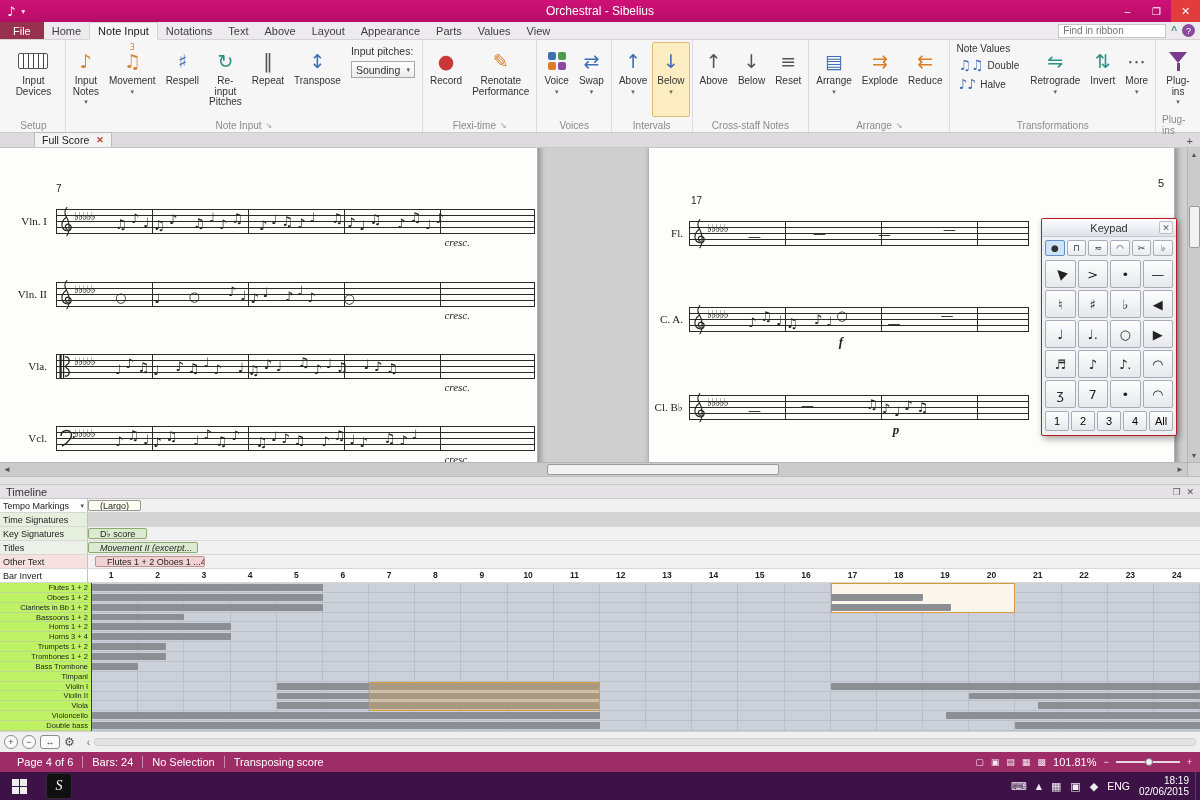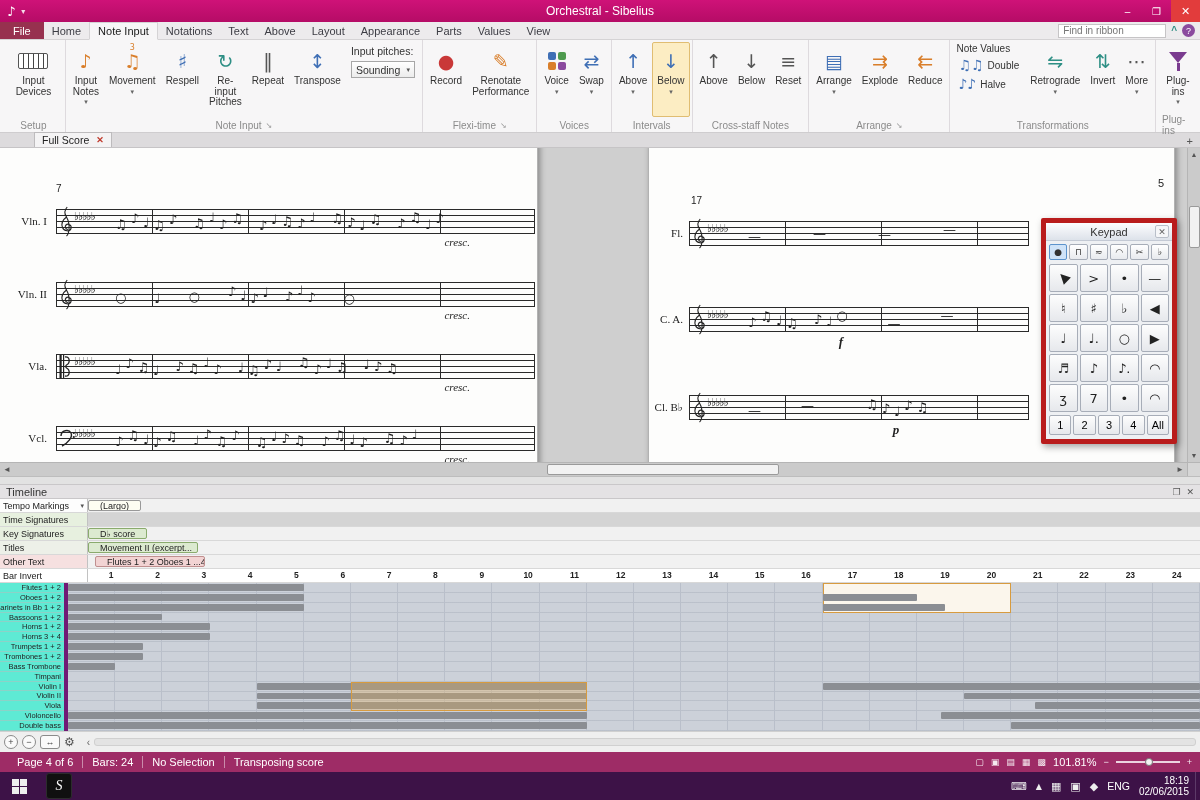--- a/index.html
+++ b/index.html
@@ -91,21 +91,21 @@
 .vscroll{position:absolute;right:0;top:0;bottom:0;width:13px;background:#cbcbcb;border-left:1px solid #b5b5b5;display:flex;flex-direction:column;align-items:center}
 .vscroll .sb-arrow{height:13px;display:flex;align-items:center;justify-content:center;font-size:7px;color:#555;width:100%}
 .vthumb{position:absolute;top:58px;left:1px;width:11px;height:42px;background:#f2f2f2;border:1px solid #9a9a9a;border-radius:2px}
 .hscroll{height:14px;background:#cbcbcb;border-top:1px solid #b5b5b5;display:flex;align-items:center;position:relative}
 .hscroll .sb-arrow{width:14px;text-align:center;font-size:8px;color:#555}
 .htrack{flex:1;position:relative;height:100%}
 .hthumb{position:absolute;left:46%;width:20%;top:1px;bottom:1px;background:#f2f2f2;border:1px solid #9a9a9a;border-radius:2px}
 .hcorner{width:13px;height:100%;background:#d6d6d6;border-left:1px solid #b5b5b5}
 
 
-.keypad{position:absolute;right:23px;top:70px;width:136px;background:#eef0f3;border:5px solid #b91c1c;box-shadow:2px 3px 7px rgba(0,0,0,.35);border-radius:2px}
+.keypad{position:absolute;right:23px;top:70px;width:136px;background:#eef0f3;border:1px solid #b91c1c;box-shadow:2px 3px 7px rgba(0,0,0,.35);border-radius:2px}
 .kp-title{height:18px;background:linear-gradient(#fdfdfe,#dde2ea);display:flex;align-items:center;justify-content:center;font-size:11px;color:#333;position:relative;border-bottom:1px solid #c3c9d4}
 .kp-close{position:absolute;right:3px;top:2px;width:14px;height:13px;display:flex;align-items:center;justify-content:center;font-size:9px;color:#666;border:1px solid #b9bfc9;background:#f5f6f8;border-radius:2px}
 .kp-tabs{display:flex;gap:2px;padding:3px 3px 1px}
 .ktab{flex:1;height:16px;border:1px solid #a7adb8;background:linear-gradient(#fff,#e8eaee);font-size:9px;display:flex;align-items:center;justify-content:center;border-radius:2px;color:#333}
 .ktab:first-child{background:#cfe3f8;border-color:#5c93cc}
 .kp-grid{display:grid;grid-template-columns:repeat(4,1fr);gap:2px;padding:3px}
 .kcell{height:28px;border:1px solid #a7adb8;background:linear-gradient(#fdfdfd,#e6e8ec);border-radius:2px;display:flex;align-items:center;justify-content:center;font-size:13px;color:#222}
 .kcell:nth-child(1) .kg{display:inline-block;transform:rotate(-135deg)}
 .kp-voices{display:flex;gap:2px;padding:0 3px 4px}
 .kvoice{flex:1;height:20px;border:1px solid #a7adb8;background:linear-gradient(#fdfdfd,#e6e8ec);border-radius:2px;display:flex;align-items:center;justify-content:center;font-size:11px}
@@ -121,21 +121,21 @@
 .tl-content{flex:1;position:relative;background:#f1f1f1}
 .r0 .tl-label{background:#fdfdfd}.r1 .tl-label,.r2 .tl-label{background:#e7f0df}
 .r3 .tl-label{background:#edf0e8}.r4 .tl-label{background:#f6e0e0}.r5 .tl-label{background:#fff}
 .r5 .tl-content{background:#fff}
 .chip{position:absolute;top:1px;height:11px;display:flex;align-items:center;padding:0 11px;font-size:9px;border-radius:2px;white-space:nowrap;overflow:hidden;max-width:110px;border:1px solid #999;background:#fdfdf2}
 .r1 .chip,.r2 .chip,.r3 .chip{background:#dcead0;border-color:#8aab6d}
 .r4 .chip{background:#f2d3d3;border-color:#c08f8f}
 .barnums{position:absolute;inset:0;display:flex}
 .barnums span{flex:1;text-align:center;font-size:8.5px;font-weight:bold;color:#222;line-height:13px}
 .tl-grid{height:148px;display:flex}
-.tl-instr{width:68px;background:#5eead4;border-right:4px solid #701a75;display:flex;flex-direction:column}
+.tl-instr{width:92px;background:#bef264;border-right:1px solid #701a75;display:flex;flex-direction:column}
 .tl-instr div{flex:1;display:flex;align-items:center;justify-content:flex-end;padding-right:3px;font-size:7.5px;color:#222;border-bottom:1px solid rgba(185,185,185,.5);white-space:nowrap;overflow:hidden}
 .tl-gridc{flex:1;position:relative;background:#ccd1d9;
   background-image:repeating-linear-gradient(to right,transparent 0 calc(100%/24 - 1px),#b9bfca calc(100%/24 - 1px) calc(100%/24)),
                    repeating-linear-gradient(to bottom,transparent 0 calc(100%/15 - 1px),rgba(172,179,190,.55) calc(100%/15 - 1px) calc(100%/15))}
 .seg{position:absolute;background:#8b8e93;border-radius:1px;z-index:2}
 .hl{position:absolute;border:1px solid #d79b3f}
 .hl.under{background:#fbf6ec;z-index:1}
 .hl.over{background:rgba(225,175,95,.35);z-index:3}
 .tl-toolbar{height:21px;background:#efefef;border-top:1px solid #d0d0d0;display:flex;align-items:center;gap:4px;padding:0 4px}
 .tl-circle{width:14px;height:14px;border-radius:50%;border:1px solid #8a8a8a;background:#fafafa;display:flex;align-items:center;justify-content:center;font-size:9px;color:#444}
@@ -839,21 +839,21 @@
       </div>
     <div class="tl-content">
         <div class="chip" style="left: 0%;">D♭ score</div>
       </div>
   </div>
   <div class="tl-row r3">
     <div class="tl-label">
         <span>Titles</span>
       </div>
     <div class="tl-content">
-        <div class="chip" style="left: 0%;">Movement II  (excerpt...</div>
+        <div class="chip" style="left: 0%; font-style: italic;">Movement II  (excerpt...</div>
       </div>
   </div>
   <div class="tl-row r4">
     <div class="tl-label">
         <span>Other Text</span>
       </div>
     <div class="tl-content">
         <div class="chip" style="left: 0.625%;">Flutes 1 + 2 Oboes 1 ...41...</div>
       </div>
   </div>

